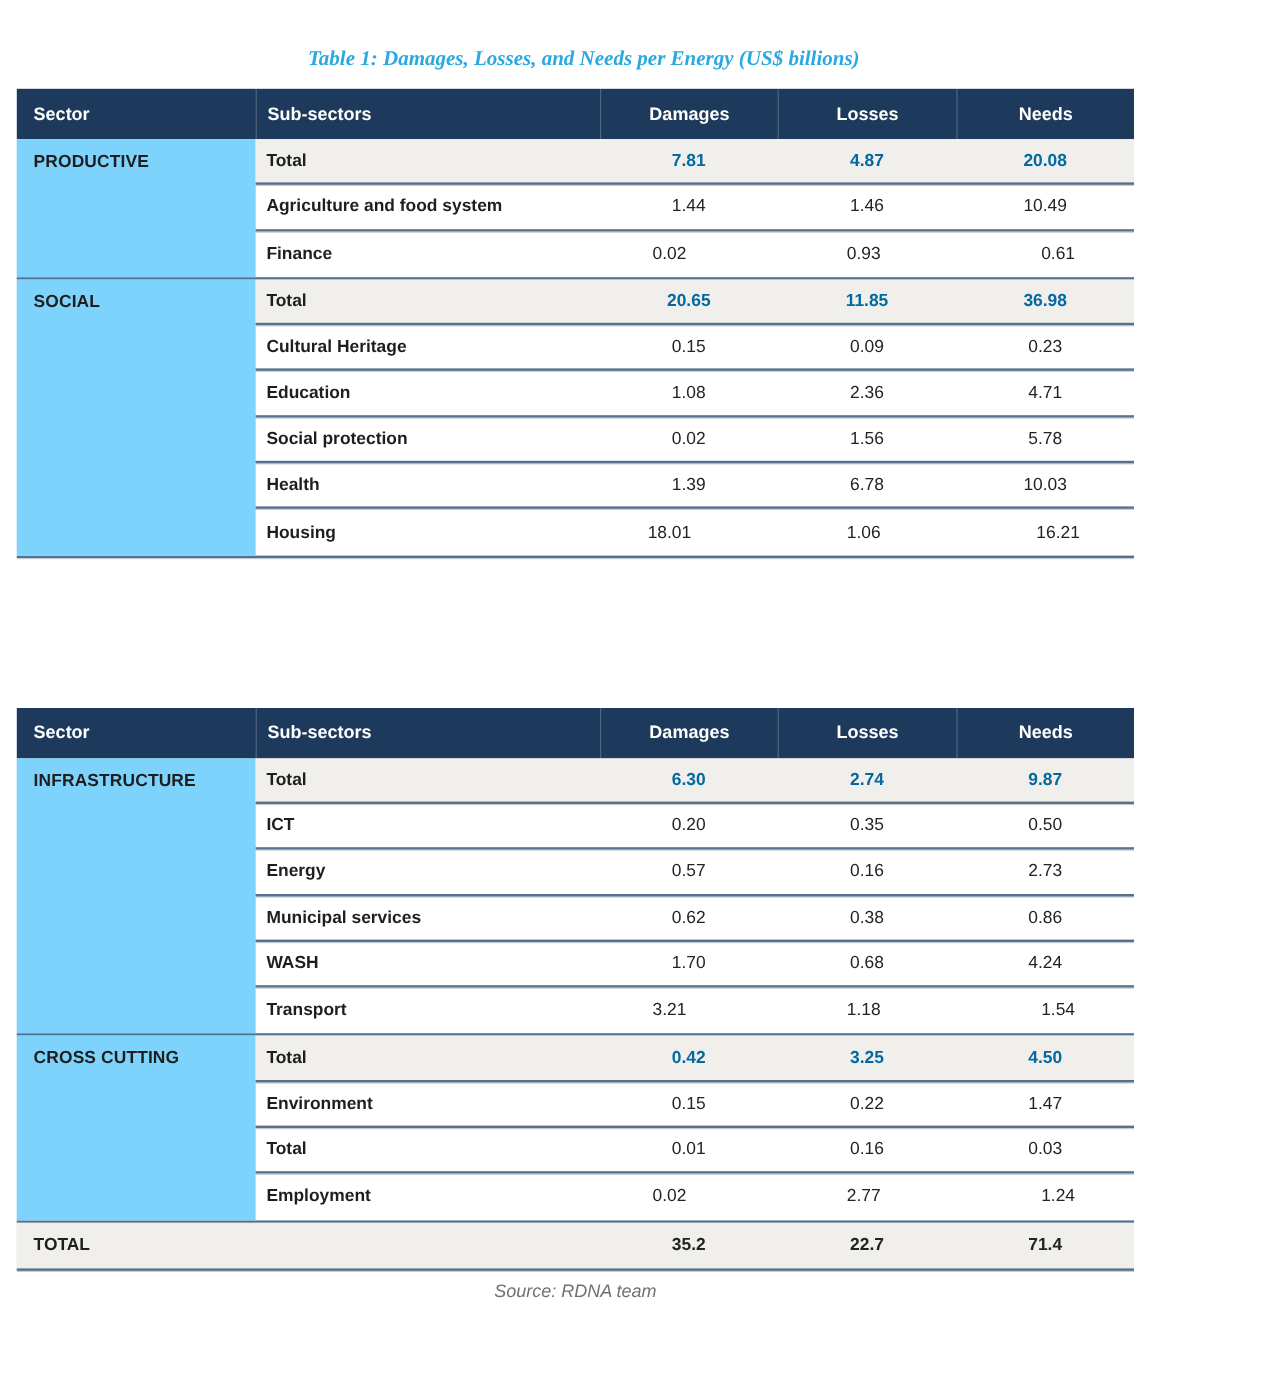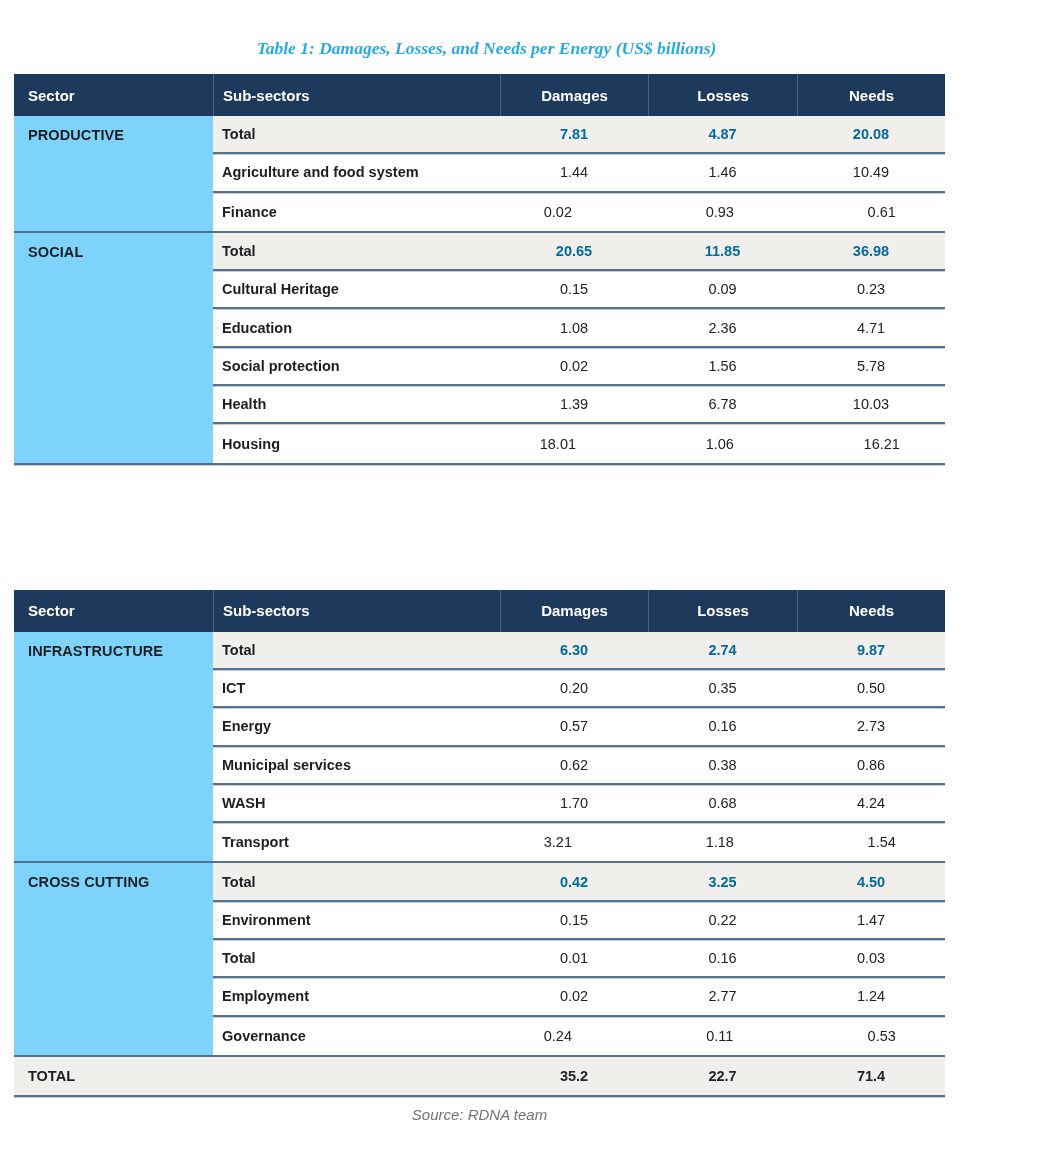--- a/index.html
+++ b/index.html
@@ -244,26 +244,20 @@
             <div class="cell-num damages">0.01</div>
             <div class="cell-num losses">0.16</div>
             <div class="cell-num needs">0.03</div>
           </div>
           <div class="row">
             <div class="cell-label">Employment</div>
             <div class="cell-num damages">0.02</div>
             <div class="cell-num losses">2.77</div>
             <div class="cell-num needs">1.24</div>
           </div>
-          <div class="row">
-            <div class="cell-label">Governance</div>
-            <div class="cell-num damages">0.24</div>
-            <div class="cell-num losses">0.11</div>
-            <div class="cell-num needs">0.53</div>
-          </div>
         </div>
       </div>
       <div class="grand-total">
         <div class="gt-label">TOTAL</div>
         <div class="cell-num damages">35.2</div>
         <div class="cell-num losses">22.7</div>
         <div class="cell-num needs">71.4</div>
       </div>
     </div>
 

